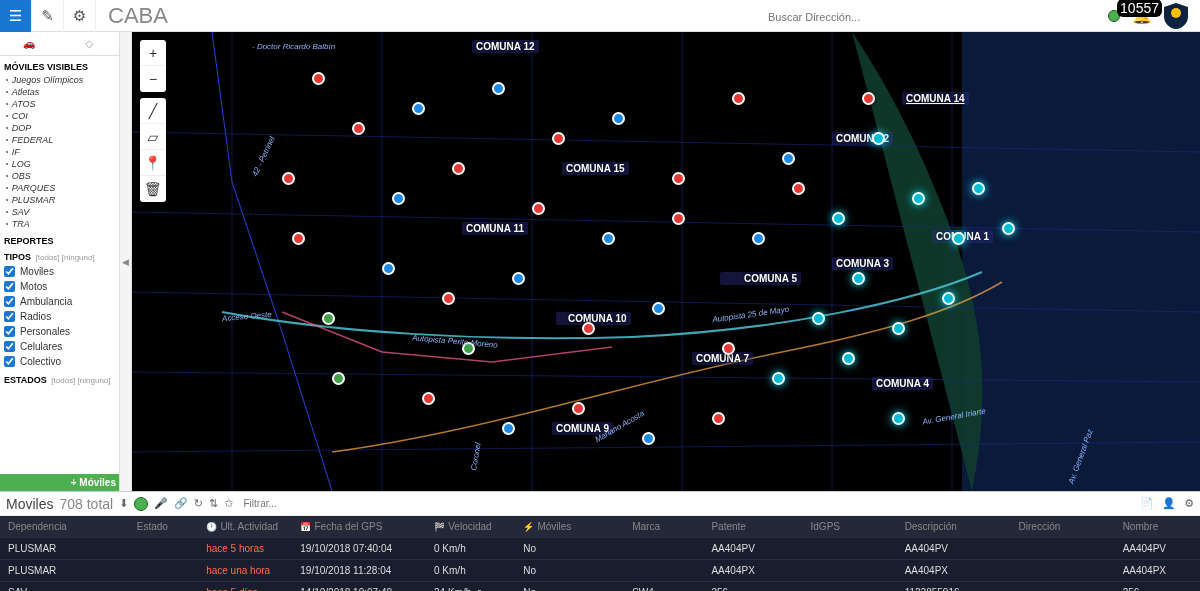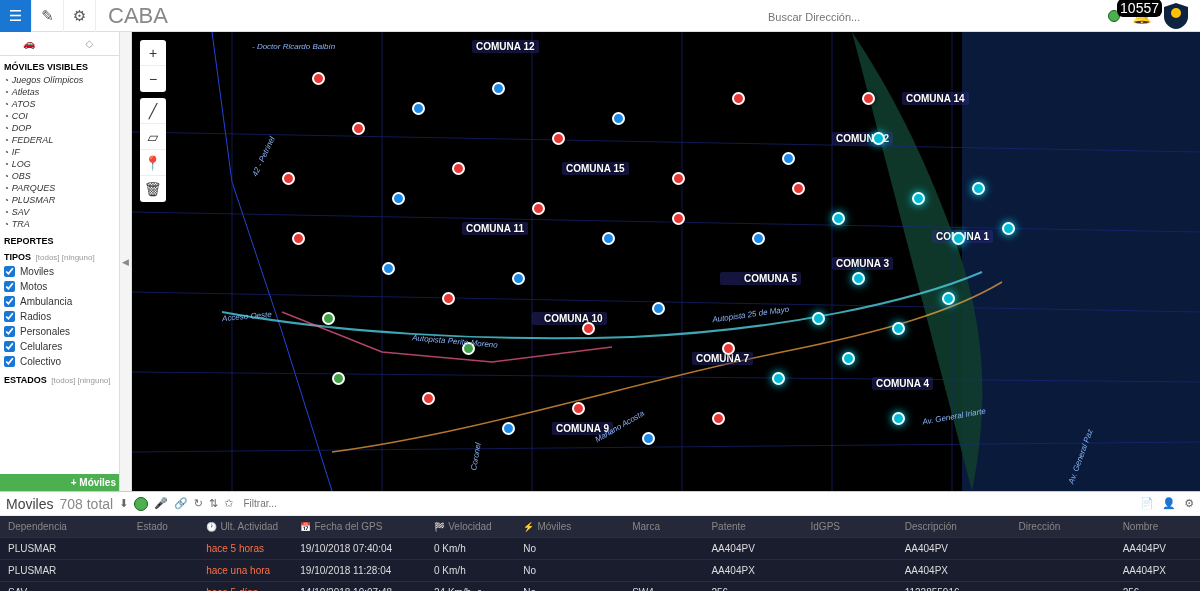--- a/index.html
+++ b/index.html
@@ -152,24 +152,24 @@
       </div>
     </div>
     <div id="comunas">
         <div class="comuna" style="left: 800px; top: 198px;">COMUNA 1</div>
         <div class="comuna" style="left: 700px; top: 100px;">COMUNA 2</div>
         <div class="comuna" style="left: 700px; top: 225px;">COMUNA 3</div>
         <div class="comuna" style="left: 740px; top: 345px;">COMUNA 4</div>
         <div class="comuna" style="left: 588px; top: 240px; padding-left: 24px;">COMUNA 5</div>
         <div class="comuna" style="left: 560px; top: 320px;">COMUNA 7</div>
         <div class="comuna" style="left: 420px; top: 390px;">COMUNA 9</div>
-        <div class="comuna" style="left: 400px; top: 280px; padding-left: 12px;">COMUNA 10</div>
+        <div class="comuna" style="left: 424px; top: 280px; padding-left: 12px;">COMUNA 10</div>
         <div class="comuna" style="left: 330px; top: 190px;">COMUNA 11</div>
         <div class="comuna" style="left: 340px; top: 8px;">COMUNA 12</div>
-        <div class="comuna" style="left: 770px; top: 60px;">COMUNA 14</div>
+        <div class="comuna" style="left: 770px; top: 60px; text-decoration: underline;">COMUNA 14</div>
         <div class="comuna" style="left: 430px; top: 130px;">COMUNA 15</div>
       </div>
     <div id="markers">
         <div class="marker mk-r" style="left: 180px; top: 40px;"></div>
         <div class="marker mk-r" style="left: 220px; top: 90px;"></div>
         <div class="marker mk-b" style="left: 280px; top: 70px;"></div>
         <div class="marker mk-r" style="left: 320px; top: 130px;"></div>
         <div class="marker mk-b" style="left: 360px; top: 50px;"></div>
         <div class="marker mk-r" style="left: 420px; top: 100px;"></div>
         <div class="marker mk-b" style="left: 480px; top: 80px;"></div>

